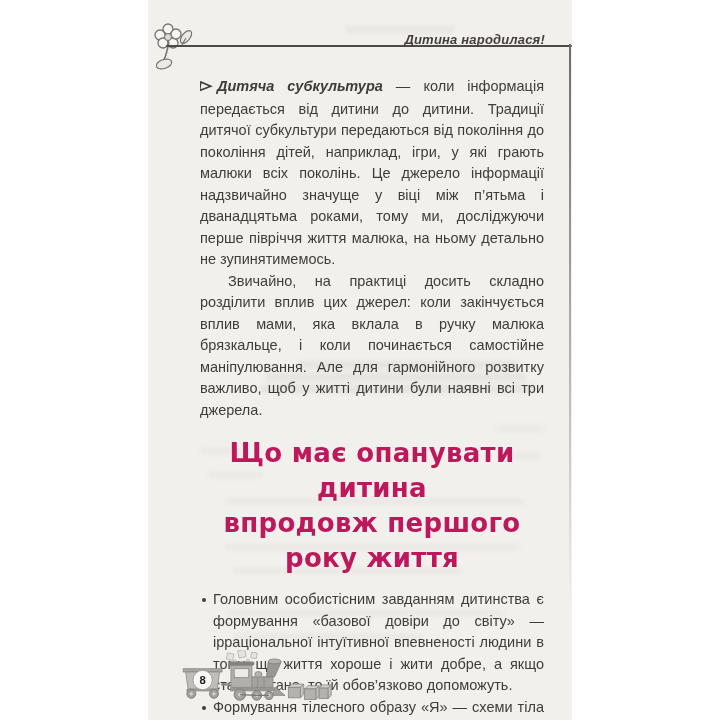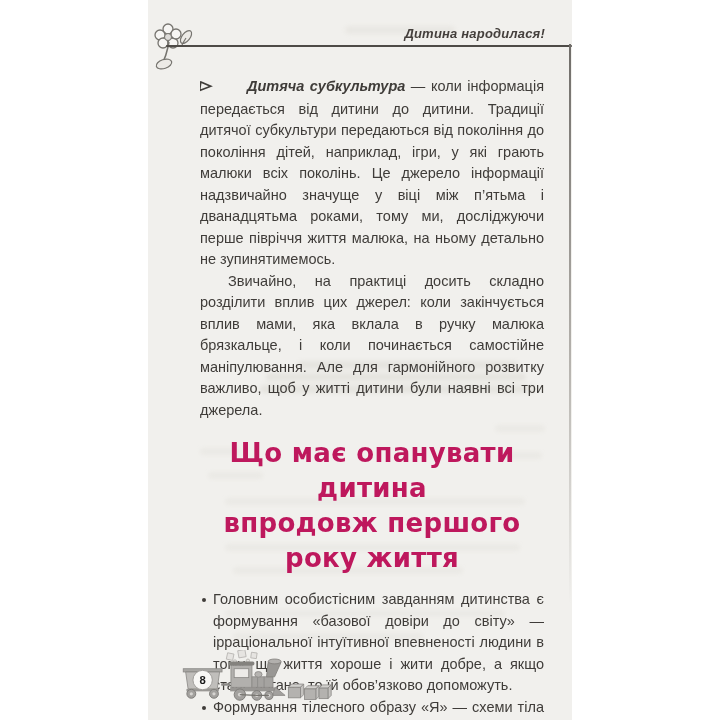--- a/index.html
+++ b/index.html
@@ -15,32 +15,32 @@
   }
   .page-edge{
     position:absolute;left:421px;top:44px;width:2px;height:560px;
     background:linear-gradient(to bottom,#6f6c68,#b3b0ab 55%,rgba(179,176,171,0));
   }
   .header-rule{
     position:absolute;left:18px;top:45px;width:406px;height:2px;
     background:#4e4b47;border-radius:1px;
   }
   .header-title{
-    position:absolute;top:26px;right:27px;
+    position:absolute;top:32px;right:27px;
     font-size:13px;font-weight:bold;font-style:italic;
     color:#443f3c;letter-spacing:.2px;
   }
   .flower{position:absolute;left:4px;top:22px;}
   .content{
     position:absolute;left:52px;top:76px;width:344px;
     color:#3f3c39;font-size:14.5px;line-height:21.5px;
     text-align:justify;hyphens:auto;-webkit-hyphens:auto;
   }
   .content p{margin:0;}
-  .para1 .lead{font-weight:bold;font-style:italic;margin-left:30px;}
+  .para1 .lead{font-weight:bold;font-style:italic;}
   .arrow{display:inline-block;width:17px;vertical-align:-1px;}
   .para2{text-indent:28px;}
   .section-heading{
     margin:15px 0 0;text-align:center;text-indent:0;
     color:#be185d;font-weight:800;
     font-family:"DejaVu Sans", sans-serif;
     font-size:26px;line-height:35px;letter-spacing:.3px;
   }
   .bullet-list{margin:13px 0 0;padding:0;list-style:none;}
   .bullet-list li{position:relative;padding-left:13px;}

